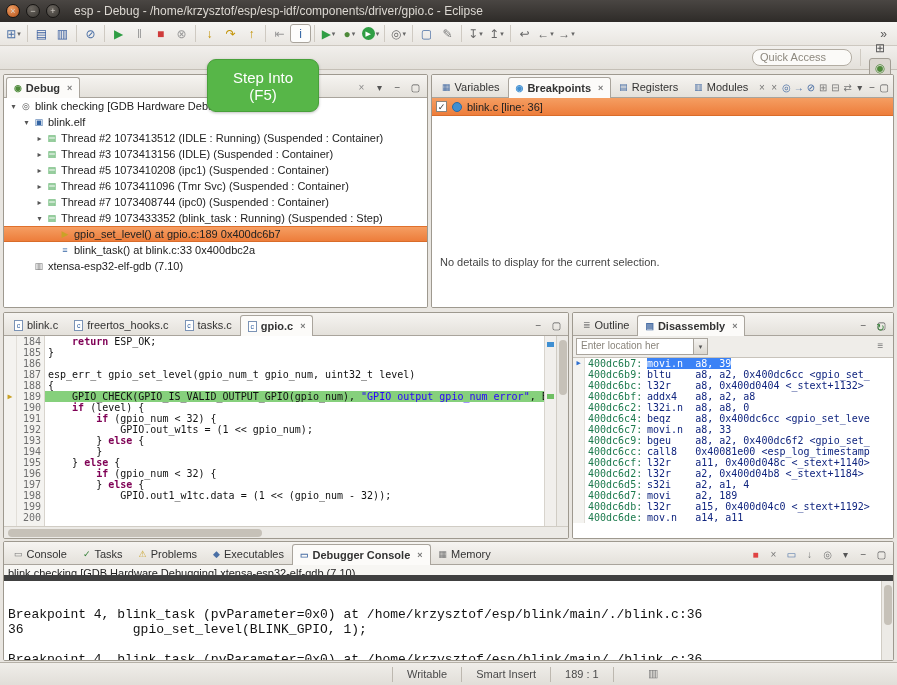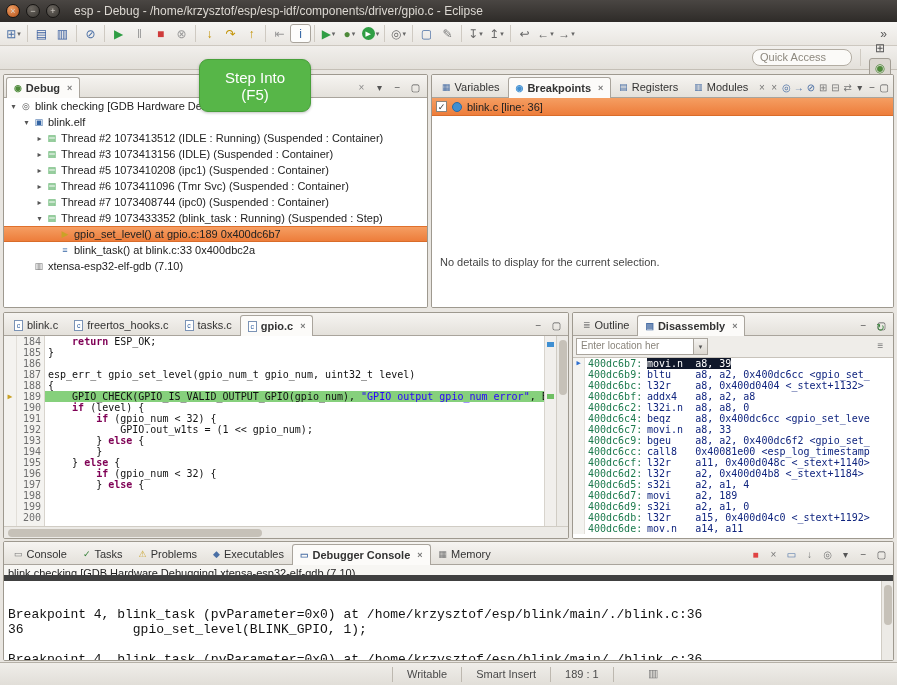--- a/index.html
+++ b/index.html
@@ -19,21 +19,21 @@
   .tbicon.circle span.g{background:#2f9e44;color:#fff;border-radius:50%;width:13px;height:13px;font-size:7px;display:flex;align-items:center;justify-content:center;}
   .tbdrop{font-size:7px;color:#666;margin-left:1px;}
   .tbsep{width:1px;height:17px;background:#cfcac2;margin:0 3px;}
   .tbspacer{flex:1;}
   .toolbar2{height:24px;background:linear-gradient(#f1efec,#e3e0da);border-bottom:1px solid #c4bfb6;display:flex;align-items:center;justify-content:flex-end;padding:0 6px;gap:5px;}
   .quick-access{width:100px;height:17px;border:1px solid #b3ada3;background:#fbfaf8;color:#8d887e;font-size:11px;padding:1px 7px;border-radius:8px;}
   .persp{width:22px;height:20px;display:flex;align-items:center;justify-content:center;font-size:12px;border-radius:3px;color:#555;}
   .persp.pressed{background:#dbd7d0;border:1px solid #a29d94;}
 
   
-  .callout{position:absolute;left:199px;top:59px;width:112px;height:53px;background:#57b648;border:1px solid #48a03a;border-radius:9px;color:#fff;display:flex;flex-direction:column;align-items:center;justify-content:center;z-index:60;font-size:15px;box-shadow:0 1px 3px rgba(0,0,0,.25);}
+  .callout{position:absolute;left:207px;top:59px;width:112px;height:53px;background:#57b648;border:1px solid #48a03a;border-radius:9px;color:#fff;display:flex;flex-direction:column;align-items:center;justify-content:center;z-index:60;font-size:15px;box-shadow:0 1px 3px rgba(0,0,0,.25);}
 
   
   .panel{position:absolute;background:#fff;border:1px solid #9e998f;border-radius:2px;overflow:hidden;display:flex;flex-direction:column;}
   #panel-debug{left:3px;top:74px;width:425px;height:234px;}
   #panel-breakpoints{left:431px;top:74px;width:463px;height:234px;}
   #panel-editor{left:3px;top:312px;width:566px;height:227px;}
   #panel-disasm{left:572px;top:312px;width:322px;height:227px;}
   #panel-console{left:3px;top:541px;width:891px;height:120px;}
 
   .tabrow{height:23px;min-height:23px;display:flex;align-items:flex-end;background:linear-gradient(#f6f4f1,#e4e1db);border-bottom:1px solid #a9a49c;padding:0 2px;}
@@ -82,21 +82,21 @@
 
   
   .ds-combo{height:22px;min-height:22px;display:flex;align-items:center;gap:3px;background:#efede9;border-bottom:1px solid #c8c3bb;padding:0 3px;}
   .ds-field{width:118px;height:17px;border:1px solid #a9a49c;background:#fff;color:#8a857c;font-size:10px;padding:1px 4px;white-space:nowrap;overflow:hidden;}
   .ds-fdrop{width:14px;height:17px;border:1px solid #a9a49c;border-left:none;background:linear-gradient(#f4f2ef,#dcd8d1);font-size:7px;display:flex;align-items:center;justify-content:center;color:#555;margin-left:-3px;}
   .ds-list{flex:1;background:#fff;overflow:hidden;}
   .ds-row{height:11px;line-height:11px;display:flex;font-family:"DejaVu Sans Mono",monospace;font-size:10px;white-space:pre;}
   .ds-margin{width:12px;flex:none;font-size:7px;color:#2f6fd0;text-align:center;background:#f4f3f0;border-right:1px solid #e2dfd9;}
   .ds-addr{width:62px;flex:none;color:#1c7a4d;padding-left:3px;}
   .ds-ins{color:#10257f;}
-  .ds-ins .sel{background:#0f172a;color:#fff;margin-top:9px;}
+  .ds-ins .sel{background:#3b82f6;color:#fff;margin-top:9px;}
 
   
   .cons-header{height:16px;line-height:16px;background:#f7f6f3;border-bottom:6px solid #404040;padding:0 4px;font-size:11px;color:#222;white-space:nowrap;overflow:hidden;}
   .cons-body{flex:1;display:flex;overflow:hidden;background:#fff;}
   .cons-pre{flex:1;font-family:Liberation Mono, monospace;font-size:13px;line-height:15px;padding:2px 4px;white-space:pre;overflow:hidden;color:#111;margin-top:24px;}
 
   
   .statusbar{position:absolute;left:0;right:0;bottom:0;height:23px;background:linear-gradient(#f0eeea,#e1ded8);border-top:1px solid #b5b0a7;display:flex;align-items:center;font-size:11px;color:#4a4a4a;}
   .st-group{position:absolute;left:392px;display:flex;align-items:center;height:100%;}
   .st-item{padding:0 14px;text-align:center;white-space:nowrap;}
@@ -407,20 +407,21 @@
         <div class="ed-crow"><span class="tk-p">{</span></div>
         <div class="ed-crow cur"><span class="tk-p">    GPIO_CHECK(GPIO_IS_VALID_OUTPUT_GPIO(gpio_num), </span><span class="tk-s">"GPIO output gpio_num error"</span><span class="tk-p">, ESP</span></div>
         <div class="ed-crow"><span class="tk-p">    </span><span class="tk-k">if</span><span class="tk-p"> (level) {</span></div>
         <div class="ed-crow"><span class="tk-p">        </span><span class="tk-k">if</span><span class="tk-p"> (gpio_num &lt; 32) {</span></div>
         <div class="ed-crow"><span class="tk-p">            GPIO.out_w1ts = (1 &lt;&lt; gpio_num);</span></div>
         <div class="ed-crow"><span class="tk-p">        } </span><span class="tk-k">else</span><span class="tk-p"> {</span></div>
         <div class="ed-crow"><span class="tk-p">        }</span></div>
         <div class="ed-crow"><span class="tk-p">    } </span><span class="tk-k">else</span><span class="tk-p"> {</span></div>
         <div class="ed-crow"><span class="tk-p">        </span><span class="tk-k">if</span><span class="tk-p"> (gpio_num &lt; 32) {</span></div>
         <div class="ed-crow"><span class="tk-p">        } </span><span class="tk-k">else</span><span class="tk-p"> {</span></div>
+        <div class="ed-crow"><span class="tk-p">            GPIO.out1_w1tc.data = (1 &lt;&lt; (gpio_num - 32));</span></div>
       </div>
     <div class="ed-ruler">
       <div class="rmark" style="top:6px;background:#3f8fd2;"></div>
       <div class="rmark" style="top:58px;background:#6fbf63;"></div>
     </div>
     <div class="ed-vscroll">
       <div class="vthumb"></div>
     </div>
   </div>
   <div class="hscroll">
@@ -462,21 +463,20 @@
       <div class="ds-row"><span class="ds-margin"></span><span class="ds-addr">400dc6bf:</span><span class="ds-ins">addx4   a8, a2, a8</span></div>
       <div class="ds-row"><span class="ds-margin"></span><span class="ds-addr">400dc6c2:</span><span class="ds-ins">l32i.n  a8, a8, 0</span></div>
       <div class="ds-row"><span class="ds-margin"></span><span class="ds-addr">400dc6c4:</span><span class="ds-ins">beqz    a8, 0x400dc6cc &lt;gpio_set_leve</span></div>
       <div class="ds-row"><span class="ds-margin"></span><span class="ds-addr">400dc6c7:</span><span class="ds-ins">movi.n  a8, 33</span></div>
       <div class="ds-row"><span class="ds-margin"></span><span class="ds-addr">400dc6c9:</span><span class="ds-ins">bgeu    a8, a2, 0x400dc6f2 &lt;gpio_set_</span></div>
       <div class="ds-row"><span class="ds-margin"></span><span class="ds-addr">400dc6cc:</span><span class="ds-ins">call8   0x40081e00 &lt;esp_log_timestamp</span></div>
       <div class="ds-row"><span class="ds-margin"></span><span class="ds-addr">400dc6cf:</span><span class="ds-ins">l32r    a11, 0x400d048c &lt;_stext+1140&gt;</span></div>
       <div class="ds-row"><span class="ds-margin"></span><span class="ds-addr">400dc6d2:</span><span class="ds-ins">l32r    a2, 0x400d04b8 &lt;_stext+1184&gt;</span></div>
       <div class="ds-row"><span class="ds-margin"></span><span class="ds-addr">400dc6d5:</span><span class="ds-ins">s32i    a2, a1, 4</span></div>
       <div class="ds-row"><span class="ds-margin"></span><span class="ds-addr">400dc6d7:</span><span class="ds-ins">movi    a2, 189</span></div>
-      <div class="ds-row"><span class="ds-margin"></span><span class="ds-addr">400dc6d9:</span><span class="ds-ins">s32i    a2, a1, 0</span></div>
       <div class="ds-row"><span class="ds-margin"></span><span class="ds-addr">400dc6db:</span><span class="ds-ins">l32r    a15, 0x400d04c0 &lt;_stext+1192&gt;</span></div>
       <div class="ds-row"><span class="ds-margin"></span><span class="ds-addr">400dc6de:</span><span class="ds-ins">mov.n   a14, a11</span></div>
     </div>
 </div>
 
 <div class="panel" id="panel-console">
   <div class="tabrow" id="cons-tabs">
       <div class="tab">
         <span class="tabicon" style="color: rgb(119, 119, 119);">▭</span>
         <span>Console</span>

